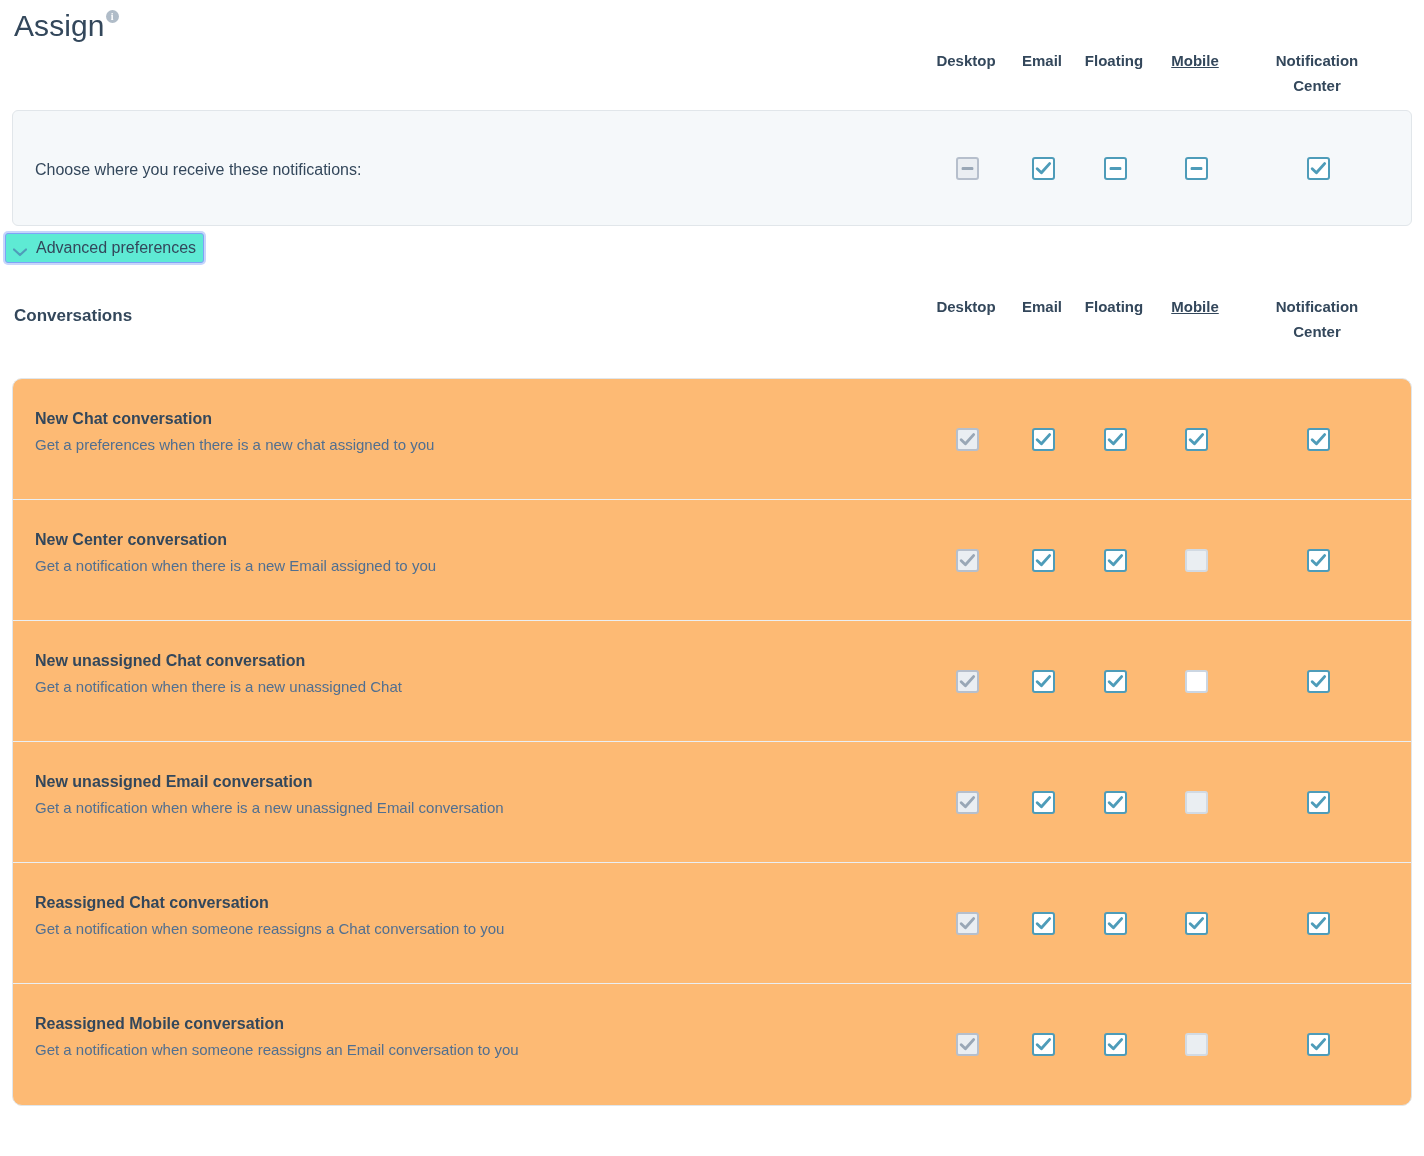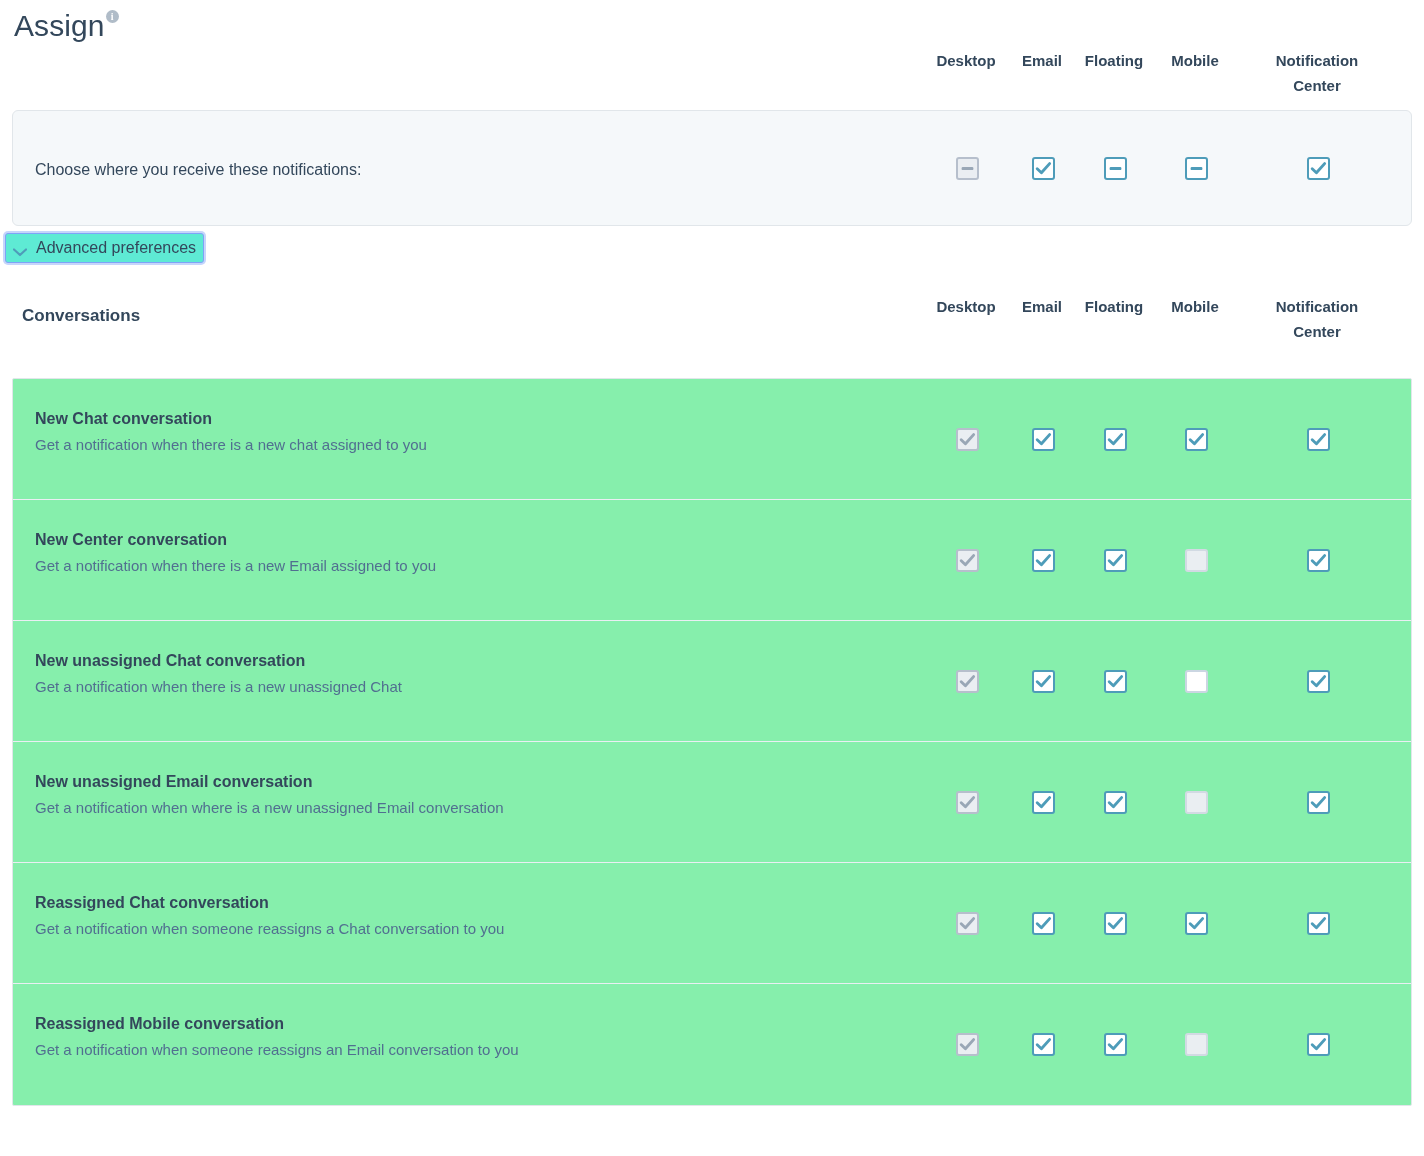--- a/index.html
+++ b/index.html
@@ -64,21 +64,21 @@
     font-weight: bold;
     color: #33475b;
     text-align: center;
     line-height: 25px;
   }
 
   
   .c0 { left: 904px;  width: 100px; }  
   .c1 { left: 1002px; width: 56px;  }  
   .c2 { left: 1060px; width: 84px;  }  
-  .c3 { left: 1147px; width: 72px;  }  
+  .c3 { left: 1147px; width: 72px; text-decoration: underline;  }  
   .c4 { left: 1242px; width: 126px; }  
 
   
   .summary-panel {
     position: relative;
     height: 116px;
     background: #f5f8fa;
     border: 1px solid #e1e6ea;
     border-radius: 6px;
   }
@@ -121,33 +121,33 @@
   }
 
   
   .section-head-block {
     position: relative;
     height: 98px;
     margin-top: 17px;
   }
   .section-title {
     position: absolute;
-    left: 10px;
+    left: 2px;
     top: 26px;
     font-size: 17px;
     font-weight: bold;
     color: #33475b;
   }
   .section-head-block .col-head { top: 14px; }
 
   
   .table {
     border: 1px solid #e1e6ea;
-    border-radius: 2px;
-    background: #86efac;
+    border-radius: 10px;
+    background: #fdba74;
   }
   .row {
     position: relative;
     height: 121px;
     border-bottom: 1px solid #eaeff3;
   }
   .row:last-child { border-bottom: none; }
   .row-text {
     position: absolute;
     left: 22px;
@@ -284,21 +284,21 @@
     <div class="col-head c2">Floating</div>
     <div class="col-head c3">Mobile</div>
     <div class="col-head c4">Notification Center</div>
   </div>
 
   
   <div class="table" id="rows-table">
       <div class="row">
         <div class="row-text">
           <div class="row-title">New Chat conversation</div>
-          <div class="row-desc">Get a notification when there is a new chat assigned to you</div>
+          <div class="row-desc">Get a preferences when there is a new chat assigned to you</div>
         </div>
         <div class="cell c0">
           <span class="cb disabled">
             <svg width="19" height="19" viewBox="0 0 19 19">
               <path d="M3.2 9.8 L7.4 13.7 L15.6 4.6" fill="none" stroke="#99a7b6" stroke-width="2.9" stroke-linecap="round" stroke-linejoin="round"></path>
             </svg>
           </span>
         </div>
         <div class="cell c1">
           <span class="cb">

